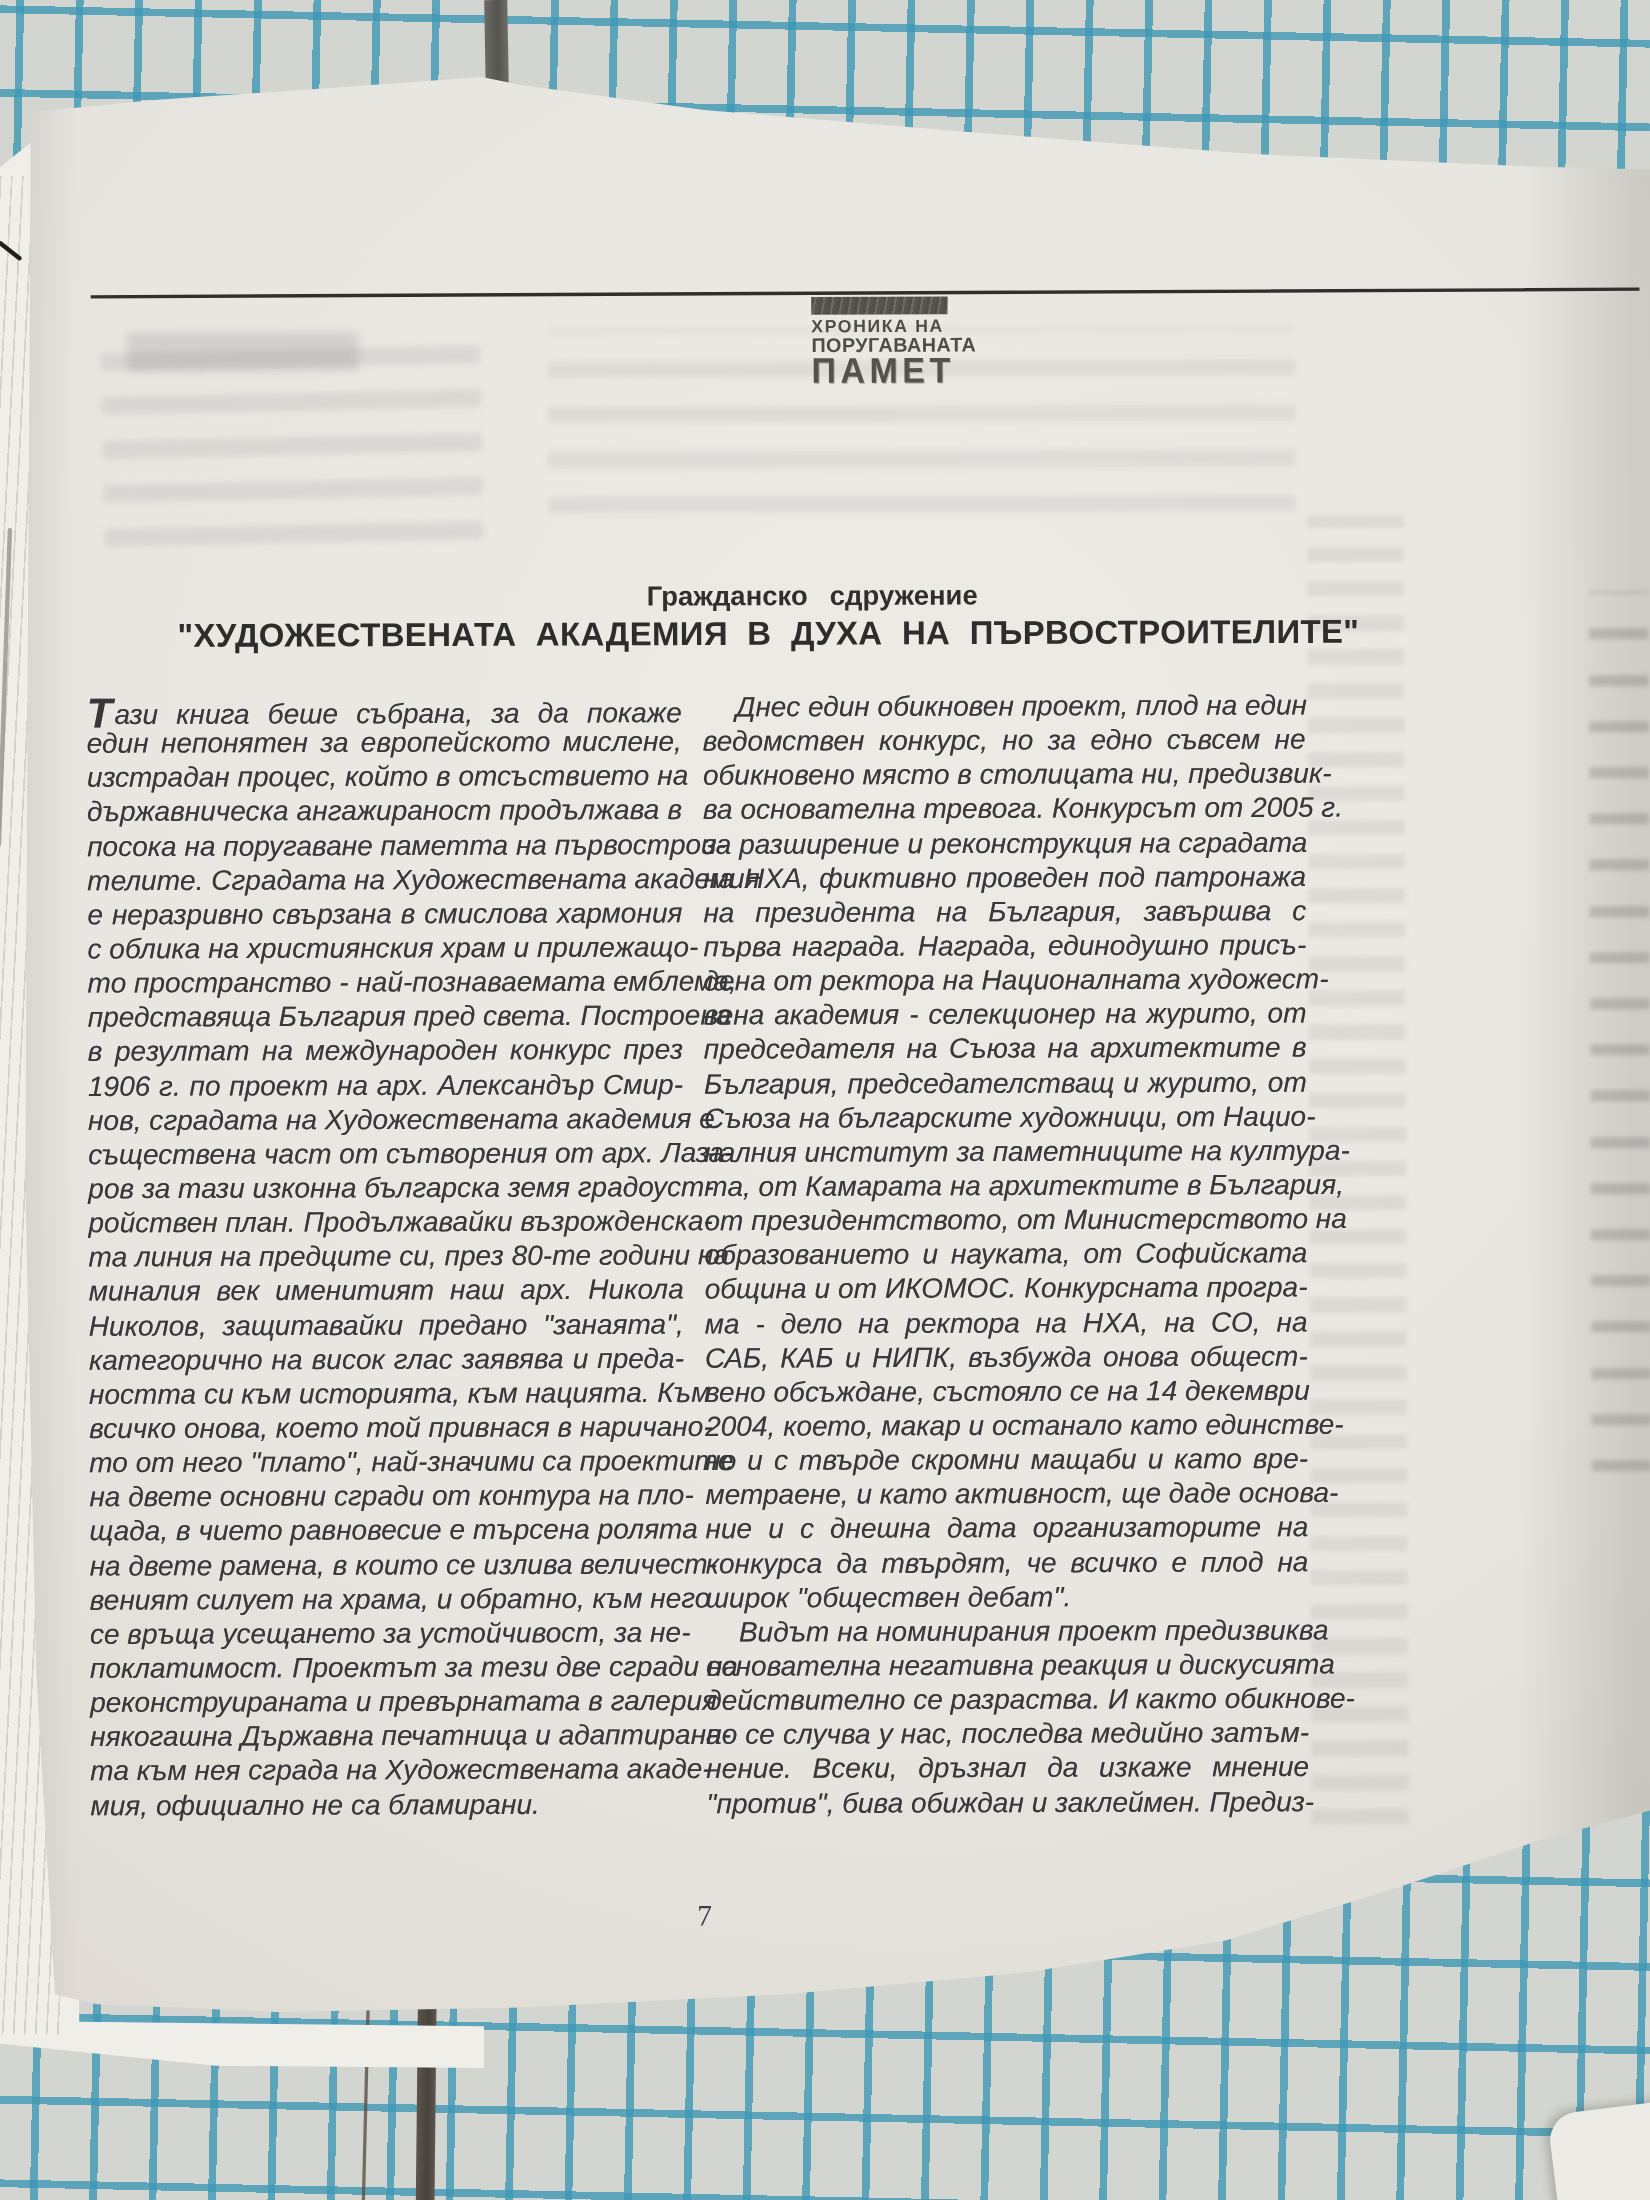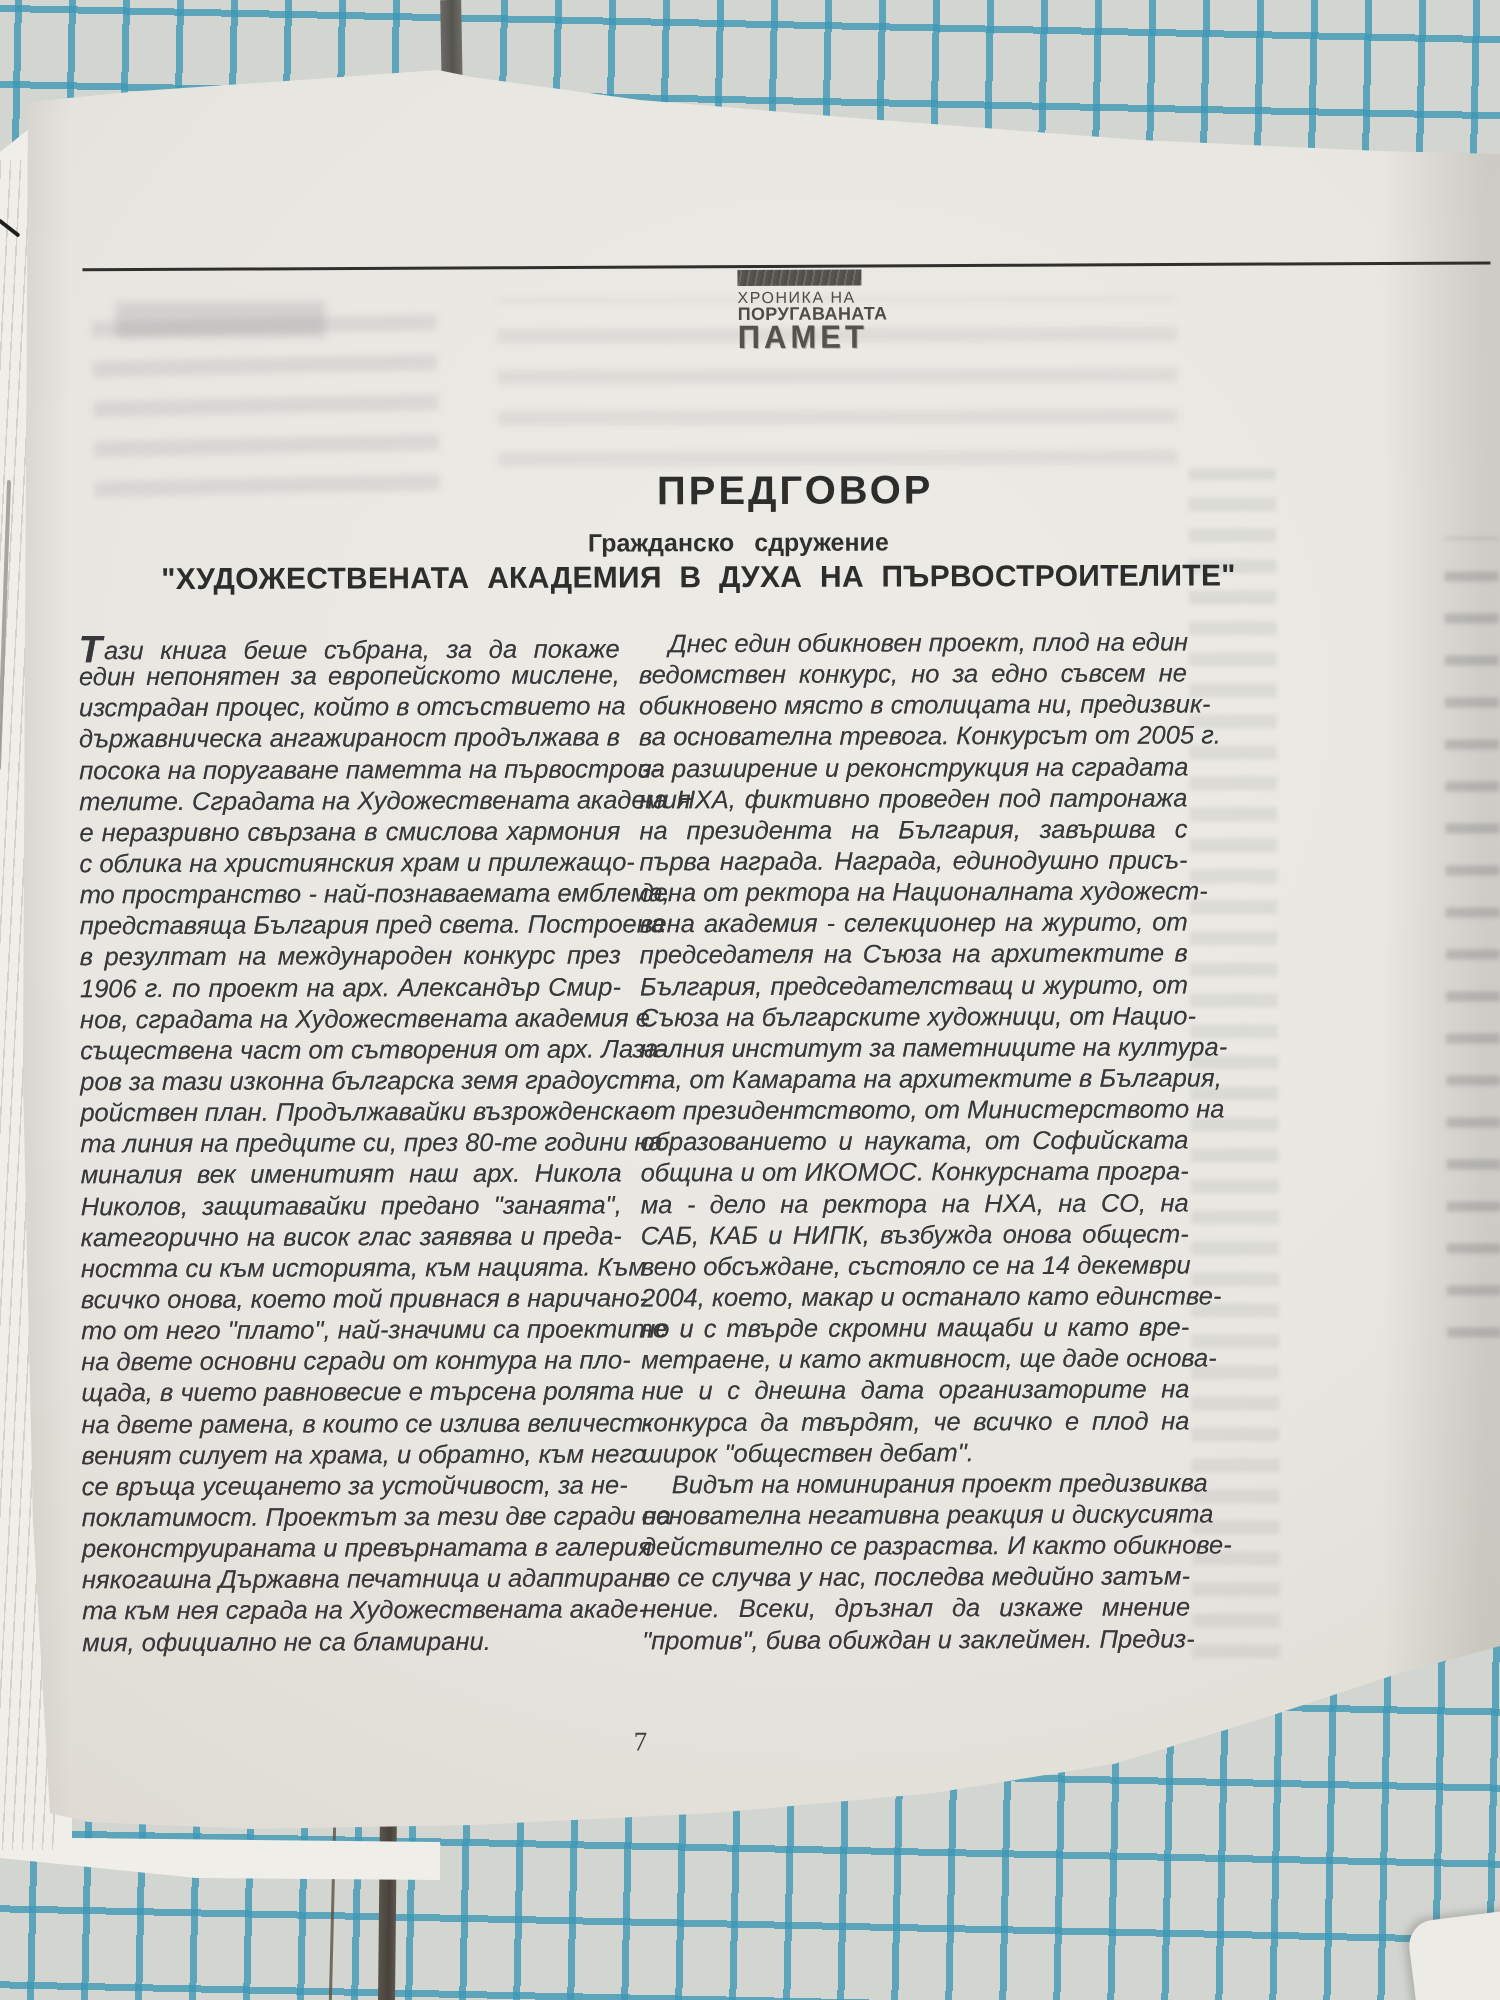--- a/index.html
+++ b/index.html
@@ -81,21 +81,21 @@
       background:repeating-linear-gradient(0deg, rgba(105,108,116,.11) 0 14px, rgba(105,108,116,0) 14px 31px);
       filter:blur(2px);}
   .g4{left:1446px;top:540px;width:54px;height:800px;
       background:repeating-linear-gradient(0deg, rgba(70,72,80,.22) 0 10px, rgba(70,72,80,0) 10px 42px);
       filter:blur(2px);}
   
   .rule{position:absolute;left:85px;top:265px;width:1408px;height:3px;background:#2f2f2d;transform:rotate(-.08deg);}
   .logo{position:absolute;left:740px;top:270px;width:126px;text-align:left;color:#4e4d49;}
   .logo-bar{width:124px;height:16px;margin-bottom:3px;
       background:repeating-linear-gradient(100deg,#504f4b 0 3px,#6a6964 3px 5px,#55544f 5px 8px);}
-  .logo-l1{font-size:16px;font-weight:normal;letter-spacing:1.5px;line-height:17px;}
+  .logo-l1{font-size:16px;font-weight:bold;letter-spacing:1.5px;line-height:17px;}
   .logo-l2{font-size:18px;font-weight:bold;letter-spacing:.4px;line-height:16px;}
   .logo-l3{font-size:31px;font-weight:800;letter-spacing:4px;line-height:30px;color:#53524d;
       text-shadow:1px 1px 0 rgba(125,122,115,.45);transform:scaleY(1.04);transform-origin:left top;}
   
   .h-title{position:absolute;left:calc(50% + 47px);top:468px;transform:translateX(-50%);
       font-size:40px;font-weight:bold;letter-spacing:3px;color:#2d2d2c;white-space:nowrap;}
   .h-sub1{position:absolute;left:calc(50% - 10px);top:528px;transform:translateX(-50%);
       font-size:25px;font-weight:bold;word-spacing:13px;color:#2f2f2e;white-space:nowrap;}
   .h-sub2{position:absolute;left:calc(50% - 50px);top:560px;transform:translateX(-50%);
       font-size:30px;font-weight:bold;word-spacing:9px;letter-spacing:.3px;color:#2d2d2c;white-space:nowrap;}
@@ -138,21 +138,20 @@
 
     <div class="rule"></div>
 
     <div class="logo">
       <div class="logo-bar"></div>
       <div class="logo-l1">ХРОНИКА НА</div>
       <div class="logo-l2">ПОРУГАВАНАТА</div>
       <div class="logo-l3">ПАМЕТ</div>
     </div>
 
-    <div class="h-title">ПРЕДГОВОР</div>
     <div class="h-sub1">Гражданско сдружение</div>
     <div class="h-sub2">"ХУДОЖЕСТВЕНАТА АКАДЕМИЯ В ДУХА НА ПЪРВОСТРОИТЕЛИТЕ"</div>
 
     <div class="cols">
       <div class="col-l">
         <div class="tl"><span class="initial">Т</span><span>ази книга беше събрана, за да покаже</span></div>
         <div>
             <div class="tl">един непонятен за европейското мислене,</div>
             <div class="tl">изстрадан процес, който в отсъствието на</div>
             <div class="tl">държавническа ангажираност продължава в</div>

